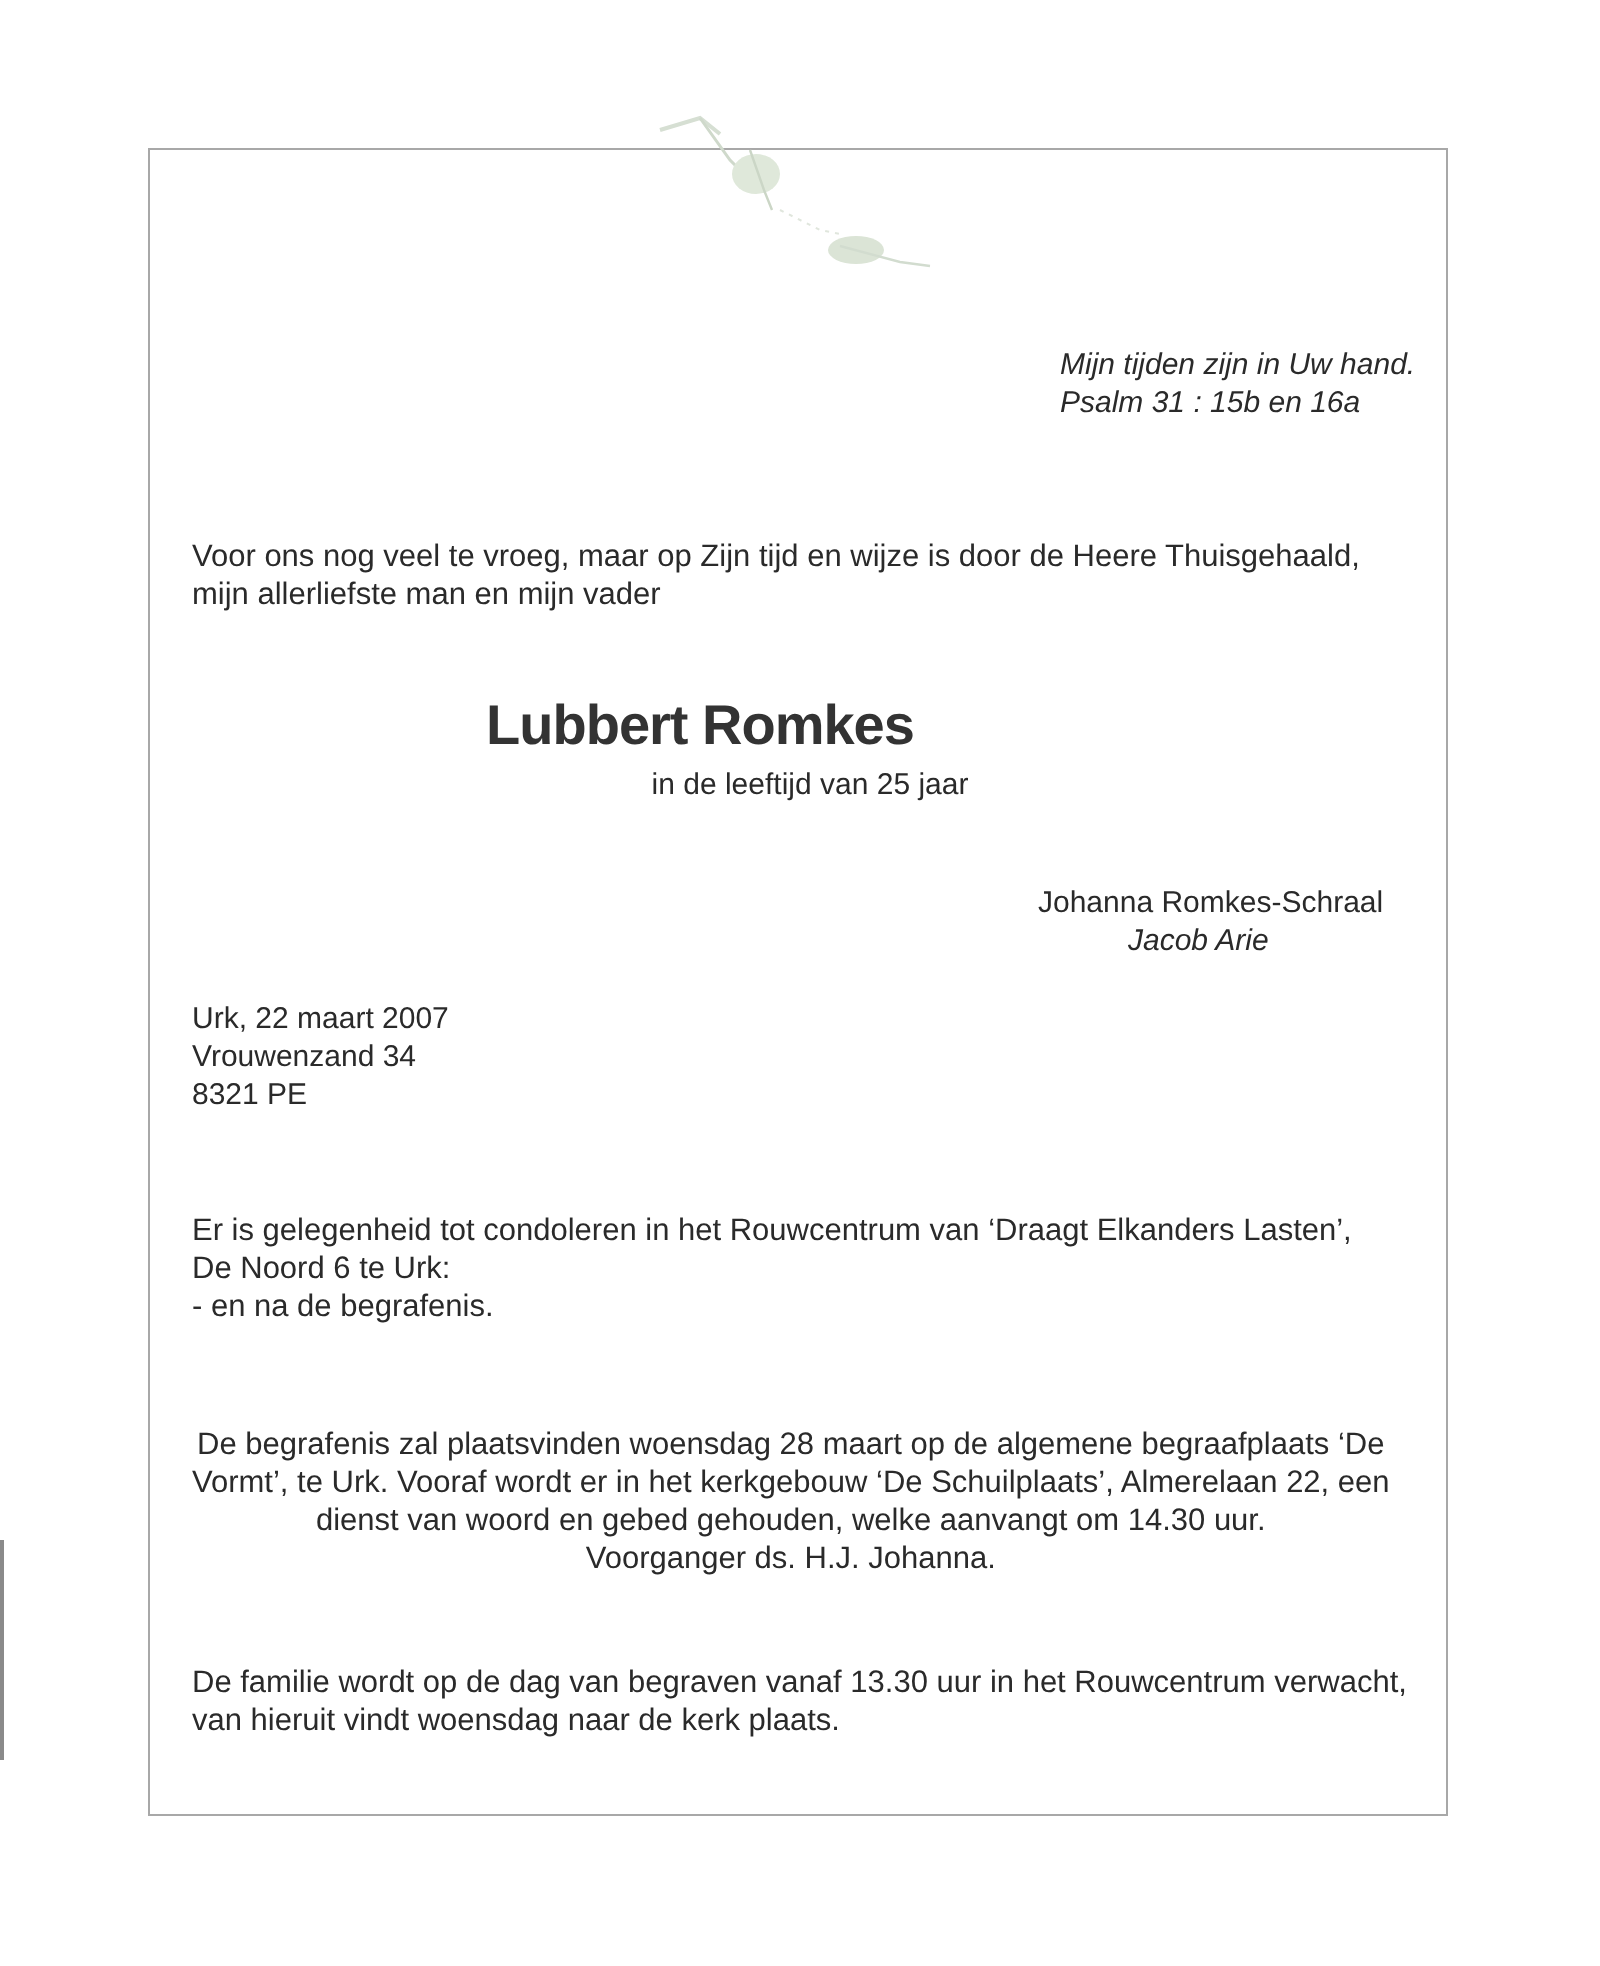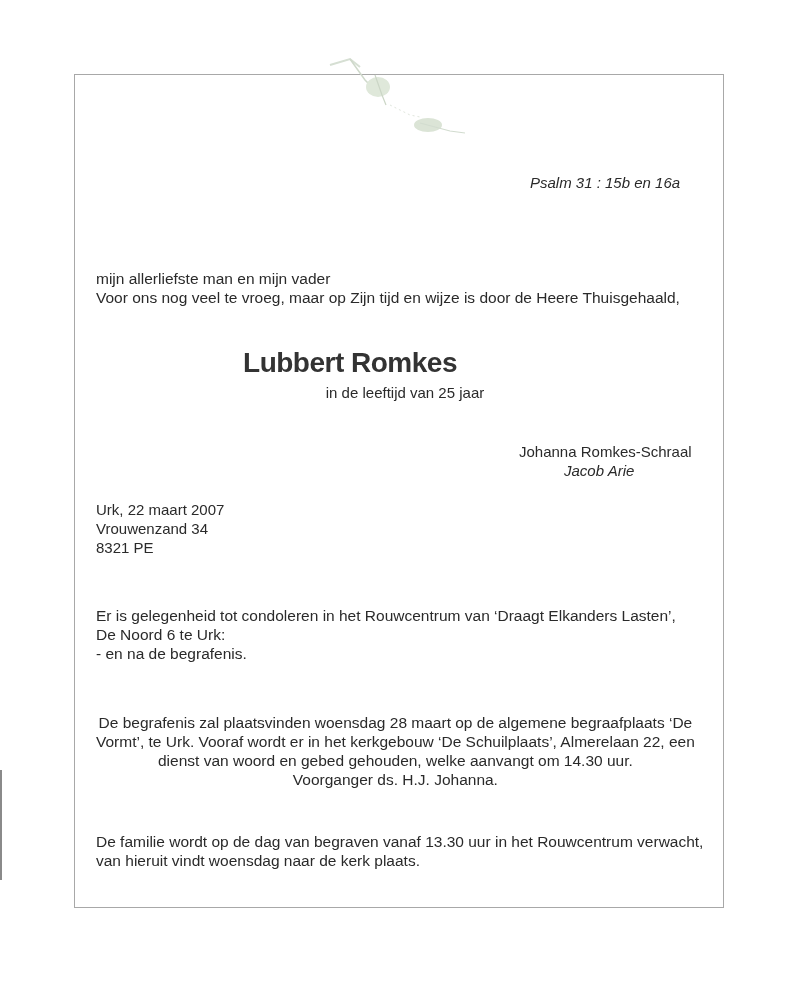--- a/index.html
+++ b/index.html
@@ -103,26 +103,27 @@
   <path d="M10 20 L30 14 L40 22" stroke="#d6dfd3" stroke-width="2" fill="none"></path>
   <path d="M30 14 L45 35 L55 45" stroke="#cfd9cb" stroke-width="1.5" fill="none"></path>
   <ellipse cx="58" cy="42" rx="12" ry="10" fill="#dfe8da"></ellipse>
   <path d="M55 30 L62 50 L66 60" stroke="#cbd6c6" stroke-width="1.2" fill="none"></path>
   <path d="M70 60 L90 70 L100 72" stroke="#e0e6dd" stroke-width="1" fill="none" stroke-dasharray="2 3"></path>
   <ellipse cx="108" cy="80" rx="14" ry="7" fill="#dbe4d6"></ellipse>
   <path d="M100 78 L130 86 L145 88" stroke="#d2dccf" stroke-width="1.2" fill="none"></path>
 </svg>
 
 <div class="text-block motto">
+  <span class="line">Mijn tijden zijn in Uw hand.</span>
   <span class="line">Psalm 31 : 15b en 16a</span>
 </div>
 
 <div class="text-block intro">
+  <span class="line">Voor ons nog veel te vroeg, maar op Zijn tijd en wijze is door de Heere Thuisgehaald,</span>
   <span class="line">mijn allerliefste man en mijn vader</span>
-  <span class="line">Voor ons nog veel te vroeg, maar op Zijn tijd en wijze is door de Heere Thuisgehaald,</span>
 </div>
 
 <div class="name">Lubbert Romkes</div>
 <div class="age">in de leeftijd van 25 jaar</div>
 
 <div class="text-block family">
   <span class="line">Johanna Romkes-Schraal</span>
   <span class="line child">Jacob Arie</span>
 </div>
 

